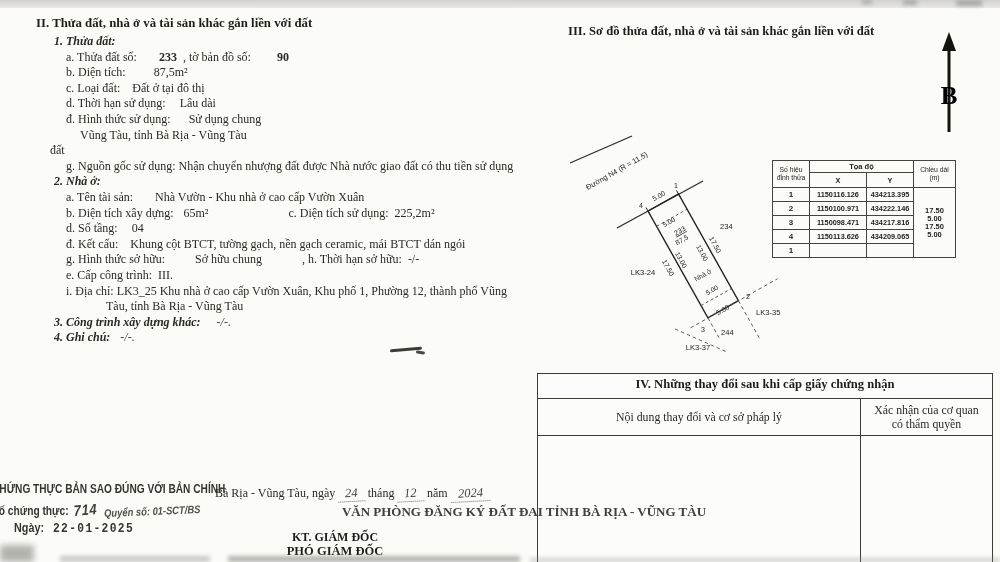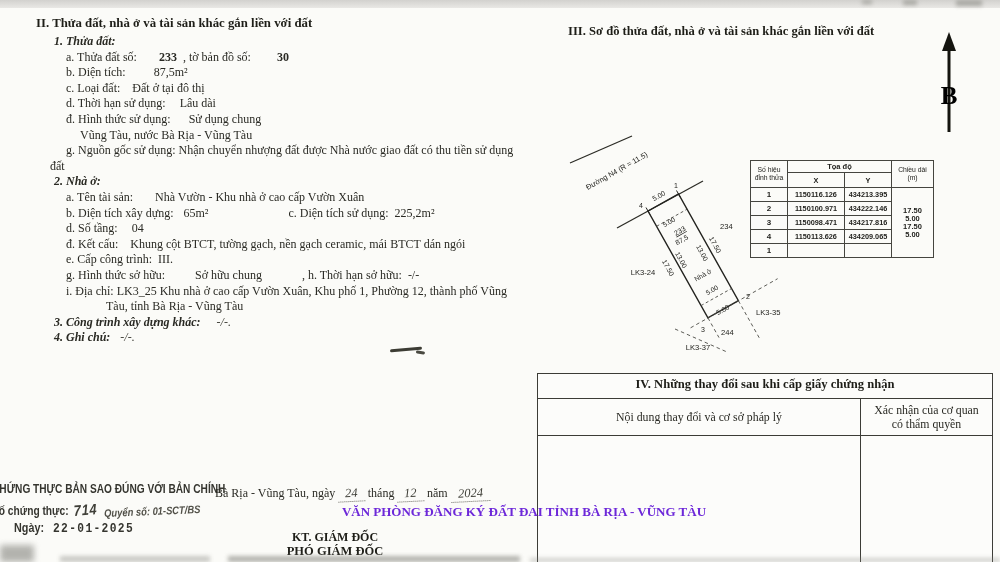--- a/index.html
+++ b/index.html
@@ -23,21 +23,21 @@
   .ml30{margin-left:30px;} .ml40{margin-left:40px;} .ml80{margin-left:80px;}
   .wrap2e{padding-left:44px;}
   .wrap2g{padding-left:14px;}
   .wrap2i{padding-left:70px;}
   
   .s3-title{position:absolute;left:568px;top:24px;font-size:12.6px;font-weight:bold;color:#1e1e18;}
   .north-svg{position:absolute;left:930px;top:28px;}
   .diagram-svg{position:absolute;left:540px;top:125px;font-family:"Liberation Sans",sans-serif;}
   .diagram-svg text{fill:#23231f;}
   
-  .coords{position:absolute;left:750px;top:160px;border-collapse:collapse;
+  .coords{position:absolute;left:772px;top:160px;border-collapse:collapse;
           font-family:"Liberation Sans",sans-serif;color:#23231f;}
   .coords td{border:1px solid #45453f;text-align:center;vertical-align:middle;padding:0;}
   .coords .hvx{width:36px;font-size:6.8px;line-height:8px;}
   .coords .hxy{font-size:8px;font-weight:bold;height:14px;}
   .coords .hlen{width:41px;font-size:6.8px;line-height:8px;}
   .coords .cid{font-size:8px;font-weight:bold;height:13px;}
   .coords .cx{width:56px;font-size:7.3px;font-weight:bold;}
   .coords .cy{width:46px;font-size:7.3px;font-weight:bold;}
   .coords .lens{height:100%;display:flex;flex-direction:column;justify-content:space-around;}
   .coords .lens span{font-size:7.5px;font-weight:bold;line-height:8px;}
@@ -61,21 +61,21 @@
   .stamp2{left:-8px;top:501px;font-size:12px;transform:scaleX(.85);white-space:nowrap;}
   .stamp3{left:14px;top:521px;font-size:12px;transform:scaleX(.9);}
   .hand{font-style:italic;color:#3f3f38;}
   .cert-num{font-size:15px;letter-spacing:1px;display:inline-block;transform:rotate(-4deg);margin-left:6px;}
   .cert-book{font-size:11px;display:inline-block;transform:rotate(-2deg);margin-left:8px;color:#504f47;}
   .stamp-date{font-family:"Liberation Mono",monospace;font-size:12.5px;letter-spacing:1.5px;margin-left:10px;}
   .place-date{position:absolute;left:215px;top:486px;font-size:12px;white-space:nowrap;}
   .place-date .hd{font-size:12.5px;border-bottom:1.5px dotted #6b6a62;padding:0 7px;
                   display:inline-block;transform:rotate(-3deg);}
   .org-line{position:absolute;left:298px;top:504px;width:452px;text-align:center;
-            font-weight:bold;font-size:13px;color:#6d28d9;white-space:nowrap;}
+            font-weight:bold;font-size:13px;color:#404040;white-space:nowrap;}
   .kt-line{position:absolute;left:255px;top:530px;width:160px;text-align:center;
            font-weight:bold;font-size:12px;color:#1e1e18;}
   .pho-line{position:absolute;left:245px;top:544px;width:180px;text-align:center;
             font-weight:bold;font-size:12.5px;color:#1e1e18;}
   .pen-dash{position:absolute;left:390px;top:348px;width:32px;height:3px;background:#3c3c34;
             border-radius:2px;transform:rotate(-5deg);}
   .pen-dash2{position:absolute;left:416px;top:351px;width:9px;height:2.5px;background:#4a4a42;
             border-radius:2px;transform:rotate(8deg);}
 </style>
 </head>
@@ -87,57 +87,57 @@
   <div class="smudge" style="left:862px;top:0;width:10px;height:4px;"></div>
   <div class="smudge" style="left:903px;top:0;width:14px;height:5px;"></div>
   <div class="smudge" style="left:956px;top:0;width:26px;height:6px;"></div>
 
   <div class="col-left">
     <div class="s2-title">II. Thửa đất, nhà ở và tài sản khác gắn liền với đất</div>
 
     <div class="ln ind1 bi">1. Thửa đất:</div>
 
     <div class="ln ind2">
-      <span>a. Thửa đất số:</span><span class="b ml22">233</span><span class="ml6">, tờ bản đồ số:</span><span class="b ml26">30</span>
+      <span>a. Thửa đất số:</span><span class="b ml22">233</span><span class="ml6">, tờ bản đồ số:</span><span class="b ml26">90</span>
     </div>
     <div class="ln ind2">
       <span>b. Diện tích:</span><span class="ml28">87,5m²</span>
     </div>
     <div class="ln ind2">
       <span>c. Loại đất:</span><span class="ml12">Đất ở tại đô thị</span>
     </div>
     <div class="ln ind2">
       <span>d. Thời hạn sử dụng:</span><span class="ml14">Lâu dài</span>
     </div>
     <div class="ln ind2">
       <span>đ. Hình thức sử dụng:</span><span class="ml18">Sử dụng chung</span>
     </div>
-    <div class="ln ind2 wrap2e">Vũng Tàu, nước Bà Rịa - Vũng Tàu</div>
+    <div class="ln ind2 wrap2e">Vũng Tàu, tỉnh Bà Rịa - Vũng Tàu</div>
+    <div class="ln ind2 wrap2g">đất</div>
     <div class="ln ind2">g. Nguồn gốc sử dụng:  Nhận chuyển nhượng đất được Nhà nước giao đất có thu tiền sử dụng</div>
-    <div class="ln ind2 wrap2g">đất</div>
 
     <div class="ln ind1 bi">2. Nhà ở:</div>
 
     <div class="ln ind2">
       <span>a. Tên tài sản:</span><span class="ml22">Nhà Vườn - Khu nhà ở cao cấp Vườn Xuân</span>
     </div>
     <div class="ln ind2">
       <span>b. Diện tích xây dựng:</span><span class="ml10">65m²</span><span class="ml80">c. Diện tích sử dụng:</span><span class="ml6">225,2m²</span>
     </div>
     <div class="ln ind2">
       <span>d. Số tầng:</span><span class="ml14">04</span>
     </div>
     <div class="ln ind2">
       <span>đ. Kết cấu:</span><span class="ml12">Khung cột BTCT, tường gạch, nền gạch ceramic, mái BTCT dán ngói</span>
     </div>
     <div class="ln ind2">
+      <span>g. Hình thức sở hữu:</span><span class="ml30">Sở hữu chung</span><span class="ml40">, h. Thời hạn sở hữu:</span><span class="ml6">-/-</span>
+    </div>
+    <div class="ln ind2">
       <span>e. Cấp công trình:</span><span class="ml6">III.</span>
-    </div>
-    <div class="ln ind2">
-      <span>g. Hình thức sở hữu:</span><span class="ml30">Sở hữu chung</span><span class="ml40">, h. Thời hạn sở hữu:</span><span class="ml6">-/-</span>
     </div>
     <div class="ln ind2">i. Địa chỉ: LK3_25 Khu nhà ở cao cấp Vườn Xuân, Khu phố 1, Phường 12, thành phố Vũng</div>
     <div class="ln ind2 wrap2i">Tàu, tỉnh Bà Rịa - Vũng Tàu</div>
 
     <div class="ln ind1">
       <span class="bi">3. Công trình xây dựng khác:</span><span class="ml16 hand">-/-.</span>
     </div>
     <div class="ln ind1">
       <span class="bi">4. Ghi chú:</span><span class="ml10 hand">-/-.</span>
     </div>

